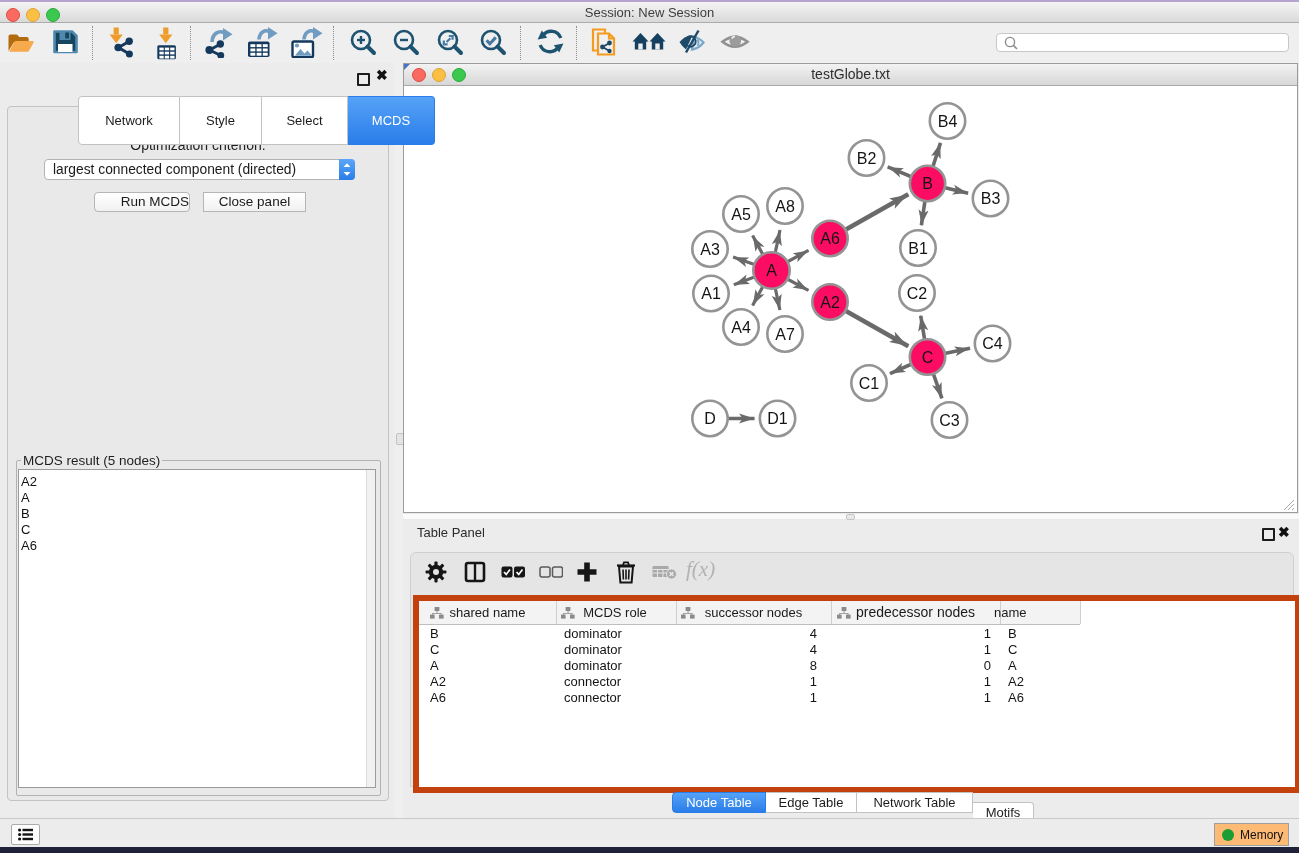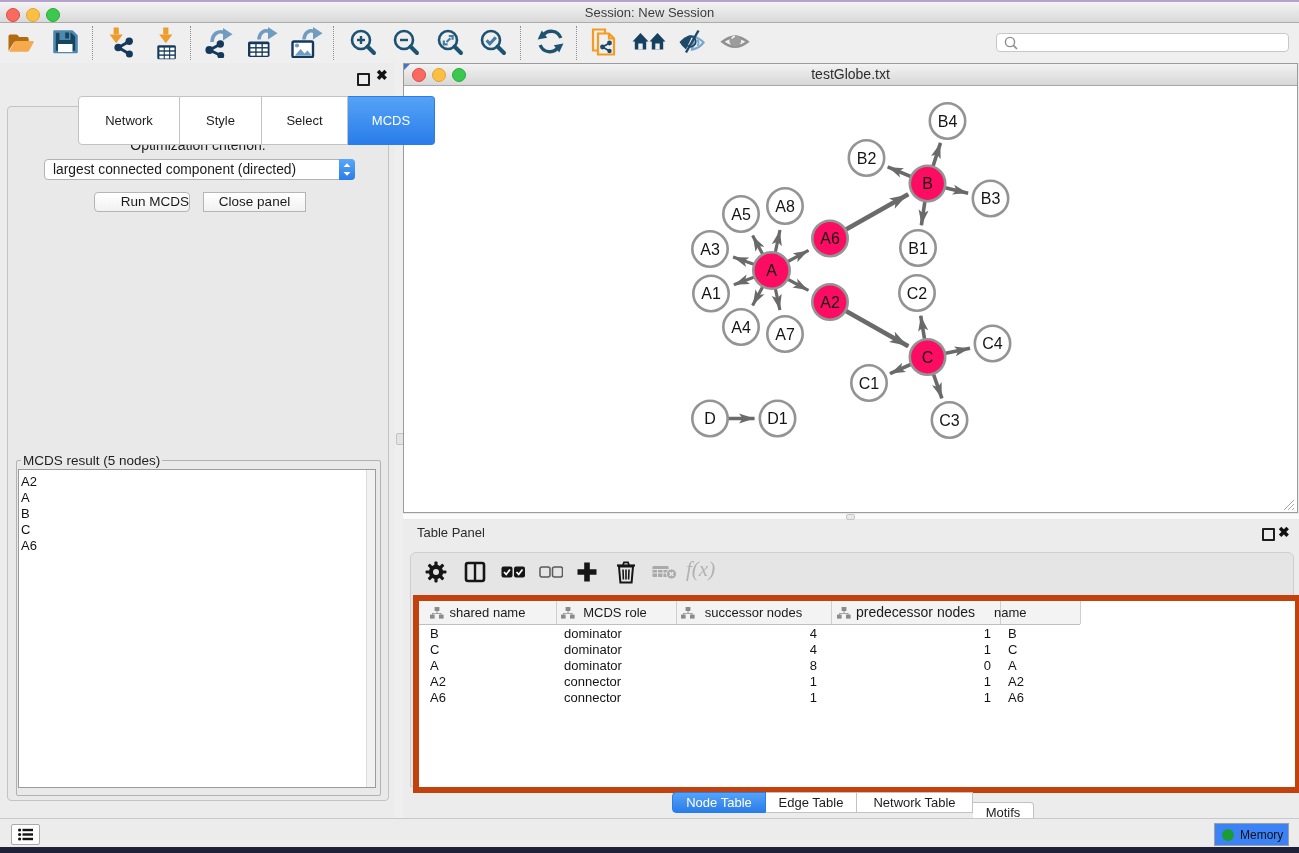--- a/index.html
+++ b/index.html
@@ -461,18 +461,18 @@
       <g fill="#141414">
           <circle cx="1.6" cy="2" r="1.6"></circle>
           <circle cx="1.6" cy="6.5" r="1.6"></circle>
           <circle cx="1.6" cy="11" r="1.6"></circle>
       <rect x="4.5" y="0.8" width="10.5" height="2.4"></rect>
           <rect x="4.5" y="5.3" width="10.5" height="2.4"></rect>
           <rect x="4.5" y="9.8" width="10.5" height="2.4"></rect>
         </g>
     </svg>
   </div>
-  <div style="position:absolute;left:1214px;top:4px;width:73px;height:21px;background:#3b82f6;border:1px solid #9f9f9f;">
+  <div style="position:absolute;left:1214px;top:4px;width:73px;height:21px;background:#fdba74;border:1px solid #9f9f9f;">
     <div style="position:absolute;left:7px;top:5px;width:12px;height:12px;border-radius:50%;background:#1b9c35;"></div>
     <div style="position:absolute;left:25px;top:0;font-size:12px;line-height:22px;color:#111;">Memory</div>
   </div>
 </div>
 <div class="abs" id="bottomstrip"></div>
 
 </body></html>

